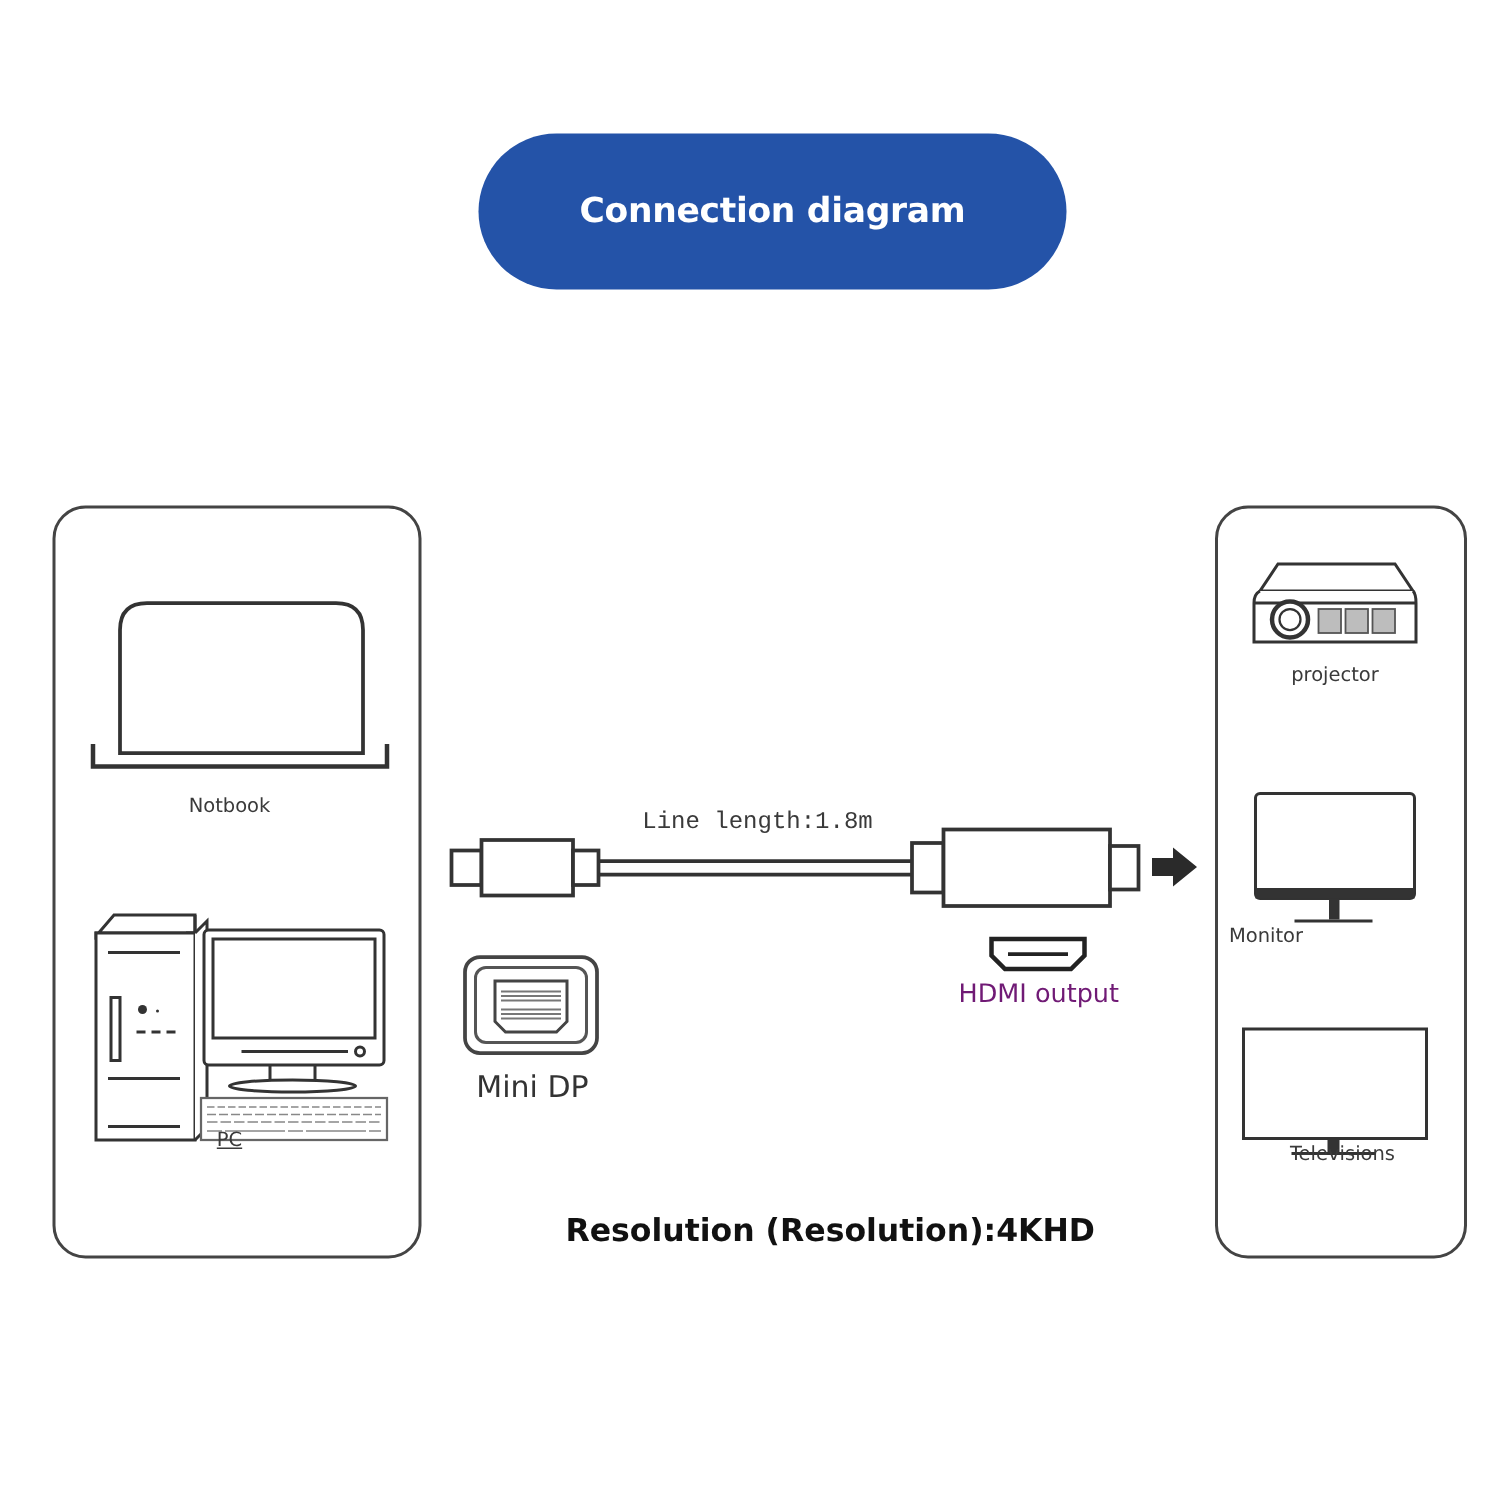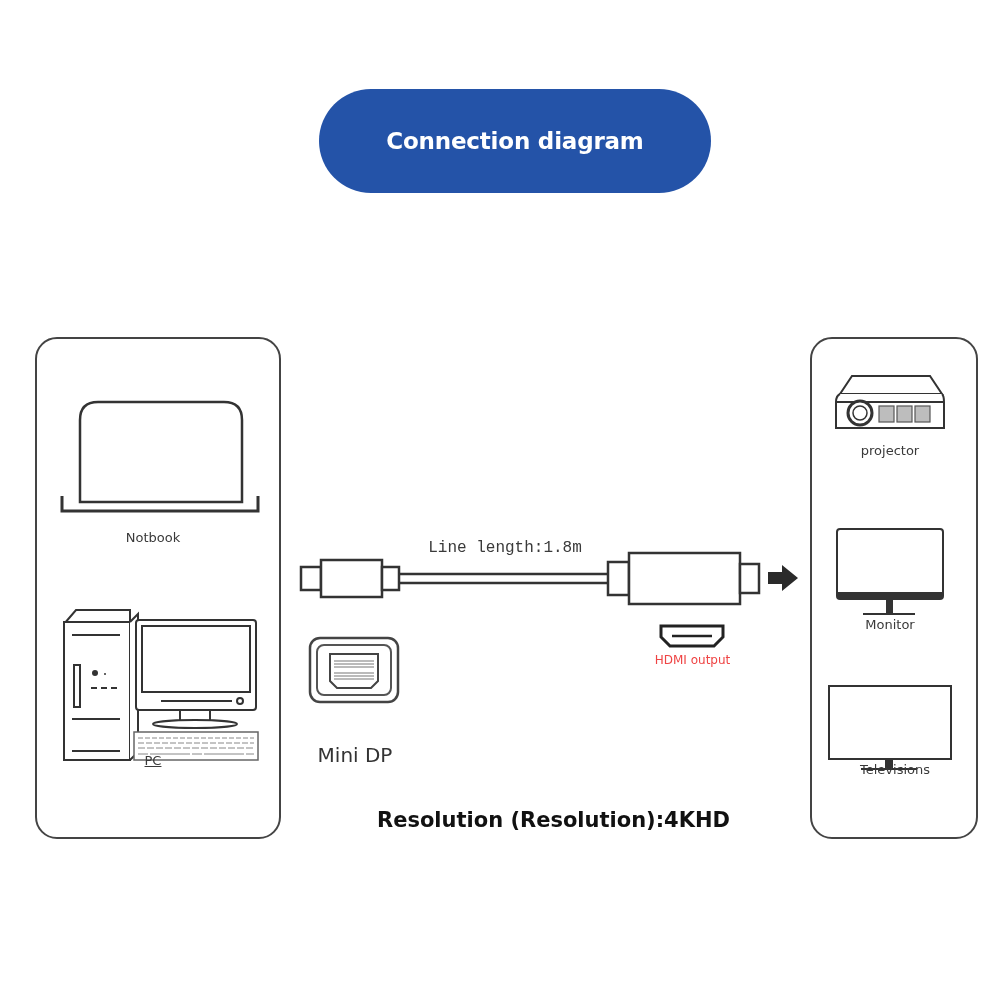--- a/index.html
+++ b/index.html
@@ -90,27 +90,27 @@
   <path d="M23 19 L71 19 L71 46 L64 53 L30 53 L23 46 Z" fill="#ffffff" stroke="#444444" stroke-width="2"></path>
   <g stroke="#777777" stroke-width="1.2">
     <line x1="27" y1="26" x2="67" y2="26"></line>
       <line x1="27" y1="29" x2="67" y2="29"></line>
     <line x1="27" y1="32" x2="67" y2="32"></line>
     <line x1="27" y1="38" x2="67" y2="38"></line>
       <line x1="27" y1="41" x2="67" y2="41"></line>
     <line x1="27" y1="44" x2="67" y2="44"></line>
   </g>
 </svg>
-<div class="abs label" style="left:305px; top:712px; width:100px; font-size:20px; color:#333333;margin-top:31px;">Mini DP</div>
+<div class="abs label" style="left:305px; top:712px; width:100px; font-size:20px; color:#333333;">Mini DP</div>
 
 <svg style="left:658px; top:623px;" width="70" height="26">
   <path d="M3 3 L65 3 L65 14 L56 23 L12 23 L3 14 Z" fill="#ffffff" stroke="#222222" stroke-width="3"></path>
   <line x1="14" y1="13" x2="54" y2="13" stroke="#222222" stroke-width="2.5"></line>
 </svg>
-<div class="abs label" style="left:630px; top:653px; width:125px; font-size:12px; color:#ef4444;">HDMI output</div>
+<div class="abs label" style="left:630px; top:653px; width:125px; font-size:17px; color:#701a75;">HDMI output</div>
 
 <div class="abs bold-label" style="left:346px; top:808px; font-size:21px;">Resolution (Resolution):4KHD</div>
 
 <div class="abs panel" style="left:810px; top:337px; width:168px; height:502px;"></div>
 
 <svg style="left:834px; top:372px;" width="112" height="60">
   <path d="M18 4 L96 4 L108 22 L6 22 Z" fill="#ffffff" stroke="#333333" stroke-width="2"></path>
   <path d="M6 22 Q2 24 2 30 L2 56 L110 56 L110 30 Q110 24 108 22" fill="#ffffff" stroke="#333333" stroke-width="2"></path>
   <line x1="2" y1="30" x2="110" y2="30" stroke="#333333" stroke-width="2"></line>
   <circle cx="26" cy="41" r="12" fill="#ffffff" stroke="#333333" stroke-width="3"></circle>
@@ -122,20 +122,20 @@
   </g>
 </svg>
 <div class="abs label" style="left:830px; top:443px; width:120px;">projector</div>
 
 <svg style="left:835px; top:527px;" width="110" height="90">
   <rect x="2" y="2" width="106" height="70" rx="3" fill="#ffffff" stroke="#333333" stroke-width="2"></rect>
   <rect x="2" y="65" width="106" height="7" fill="#333333"></rect>
   <rect x="51" y="72" width="7" height="14" fill="#333333"></rect>
   <line x1="28" y1="87" x2="80" y2="87" stroke="#333333" stroke-width="2"></line>
 </svg>
-<div class="abs label" style="left:830px; top:617px; width:120px;">Monitor</div>
+<div class="abs label" style="left:784px; top:617px; width:120px;">Monitor</div>
 
 <svg style="left:827px; top:684px;" width="126" height="88">
   <rect x="2" y="2" width="122" height="73" fill="#ffffff" stroke="#333333" stroke-width="2"></rect>
   <rect x="58" y="75" width="8" height="9" fill="#333333"></rect>
   <line x1="34" y1="85" x2="90" y2="85" stroke="#333333" stroke-width="2"></line>
 </svg>
 <div class="abs label" style="left:830px; top:762px; width:130px;">Televisions</div>
 
 </body></html>

